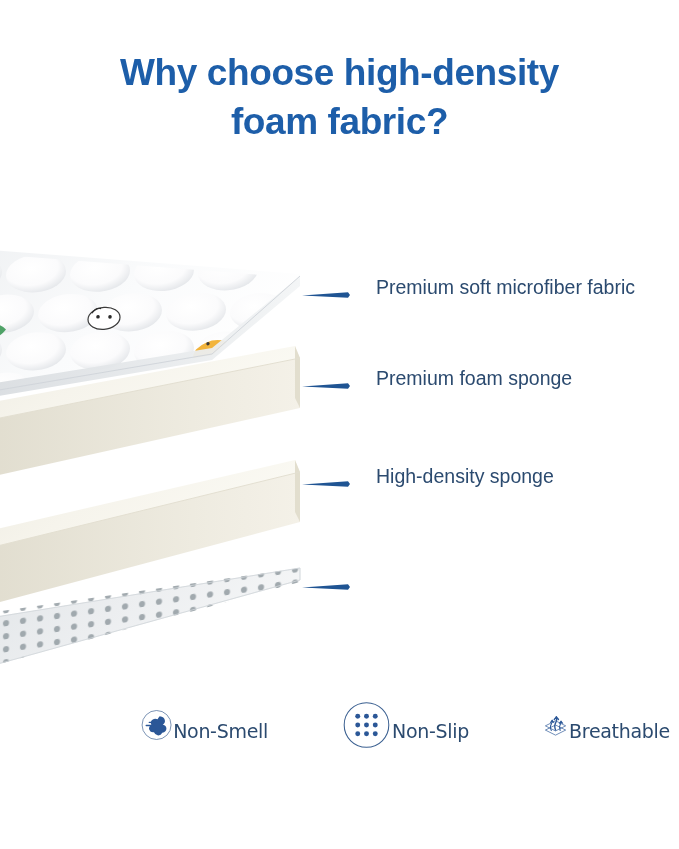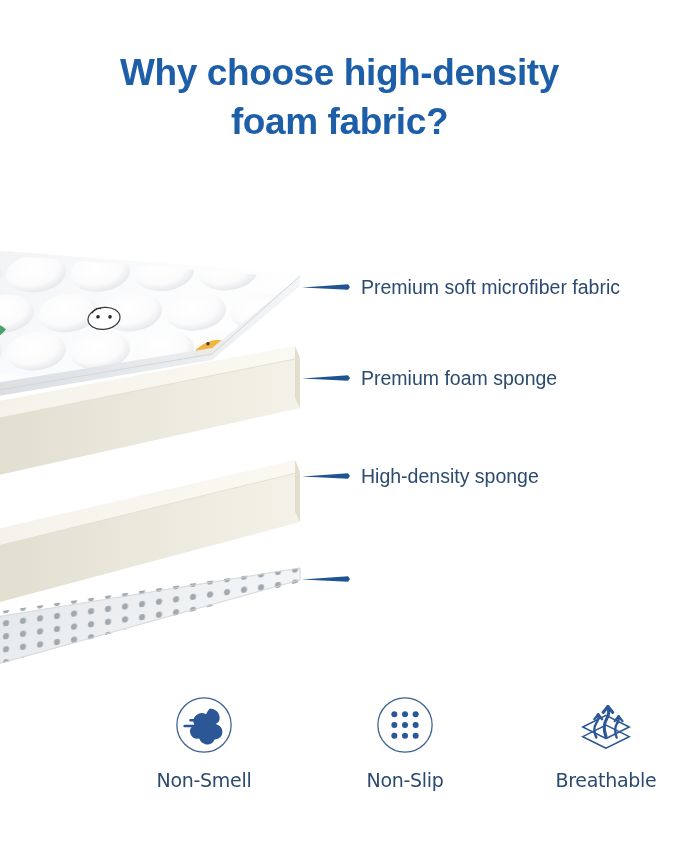--- a/index.html
+++ b/index.html
@@ -43,21 +43,22 @@
     width: 340px;
     height: 530px;
   }
   .stage svg { display: block; }
 
   
   .callout {
     position: absolute;
     height: 26px;
     display: flex;
-    align-items: center;
+    align-items: flex-end;
+    gap: 15px;
   }
   .leader {
     display: block;
     width: 48px;
     height: 10px;
     flex: 0 0 auto;
   }
   .callout-label {
     color: #2b4a6f;
     font-family: "Liberation Sans", "DejaVu Sans", sans-serif;
@@ -77,21 +78,21 @@
     left: 140px;
     top: 694px;
     width: 530px;
     display: flex;
     justify-content: space-between;
     align-items: flex-start;
   }
   .feature {
     width: 128px;
     display: flex;
-    flex-direction: column;
+    flex-direction: row;
     align-items: center;
   }
   .feature-icon {
     width: 62px;
     height: 62px;
     display: block;
   }
   .feature-label {
     margin-top: 12px;
     color: #2b4a6f;

